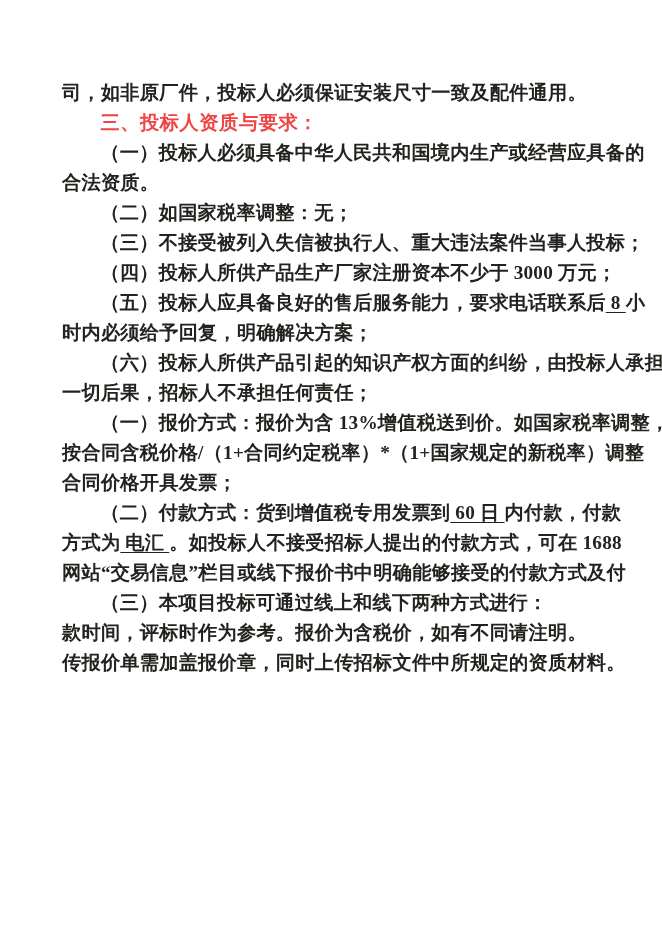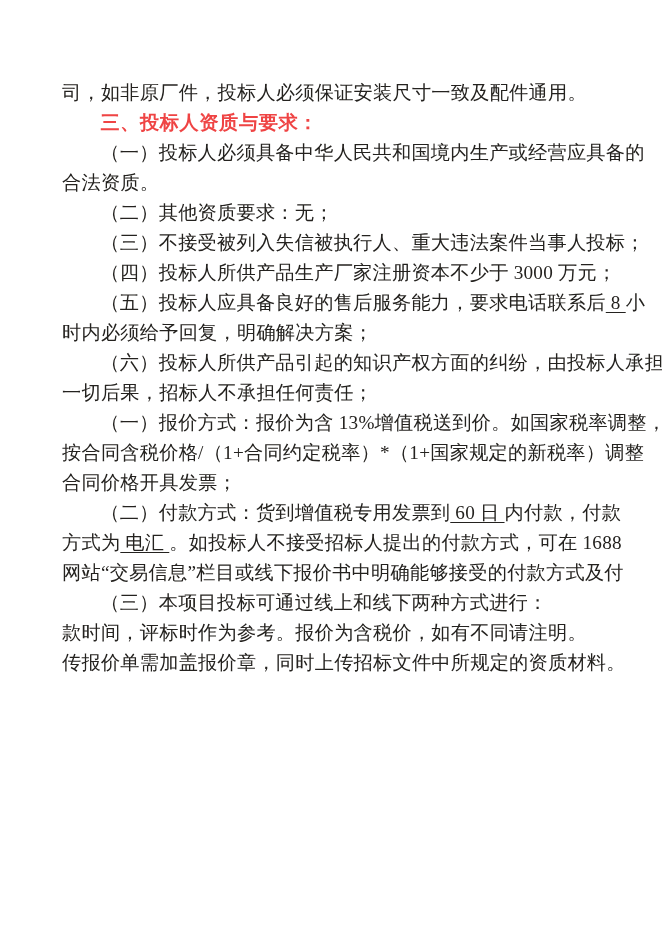--- a/index.html
+++ b/index.html
@@ -24,21 +24,21 @@
     left: 62px;
     top: 78px;
     width: 540px;
   }
   .line {
     font-size: 19.2px;
     line-height: 30px;
     color: #24221f;
     letter-spacing: 0.25px;
     white-space: nowrap;
-    font-weight: normal;
+    font-weight: bold;
   }
   .line.heading {
     font-weight: bold;
     letter-spacing: 0.6px;
     color: #ef4444;
   }
   .indent2 {
     padding-left: 38.4px;   
   }
   .indent1 {
@@ -57,21 +57,21 @@
 </head>
 <body>
 
 <div class="page">
   <div class="text-block" id="text-body">
 
   <div class="line"><span>司，如非原厂件，投标人必须保证安装尺寸一致及配件通用。</span></div>
       <div class="line heading indent2"><span>三、投标人资质与要求：</span></div>
       <div class="line indent2"><span>（一）投标人必须具备中华人民共和国境内生产或经营应具备的</span></div>
       <div class="line"><span>合法资质。</span></div>
-      <div class="line indent2"><span>（二）其他资质要求：无；</span></div>
+      <div class="line indent2"><span>（二）如国家税率调整：无；</span></div>
       <div class="line indent2"><span>（三）不接受被列入失信被执行人、重大违法案件当事人投标；</span></div>
       <div class="line indent2"><span>（四）投标人所供产品生产厂家注册资本不少于 3000 万元；</span></div>
       <div class="line indent2"><span>（五）投标人应具备良好的售后服务能力，要求电话联系后</span><span class="blank"> 8 </span><span>小</span></div>
       <div class="line"><span>时内必须给予回复，明确解决方案；</span></div>
       <div class="line indent2"><span>（六）投标人所供产品引起的知识产权方面的纠纷，由投标人承担</span></div>
       <div class="line"><span>一切后果，招标人不承担任何责任；</span></div>
       <div class="line indent2"><span>（一）报价方式：报价为含 13%增值税送到价。如国家税率调整，</span></div>
       <div class="line"><span>按合同含税价格/（1+合同约定税率）*（1+国家规定的新税率）调整</span></div>
       <div class="line"><span>合同价格开具发票；</span></div>
       <div class="line indent2"><span>（二）付款方式：货到增值税专用发票到</span><span class="blank">  60 日 </span><span>内付款，付款</span></div>

